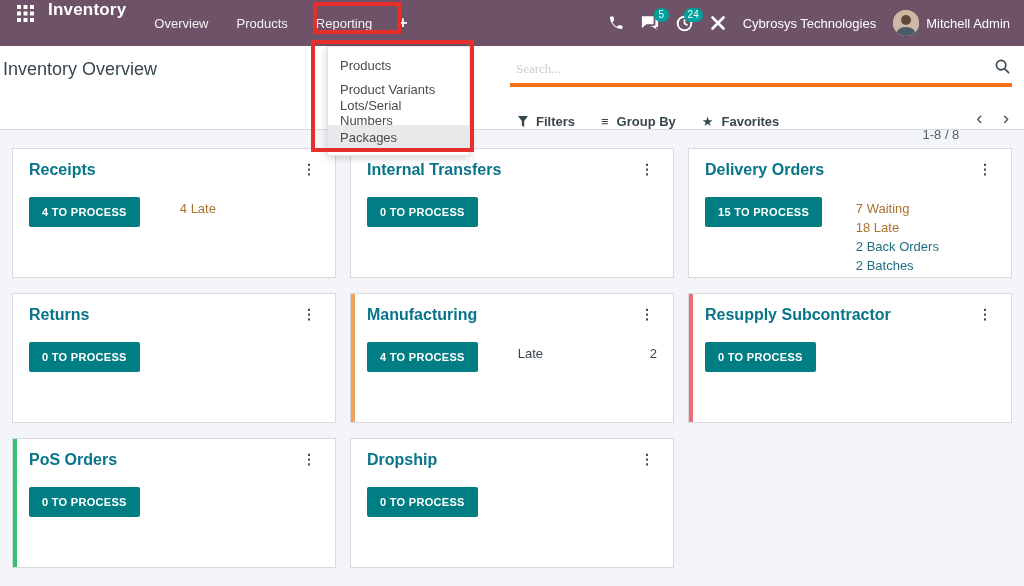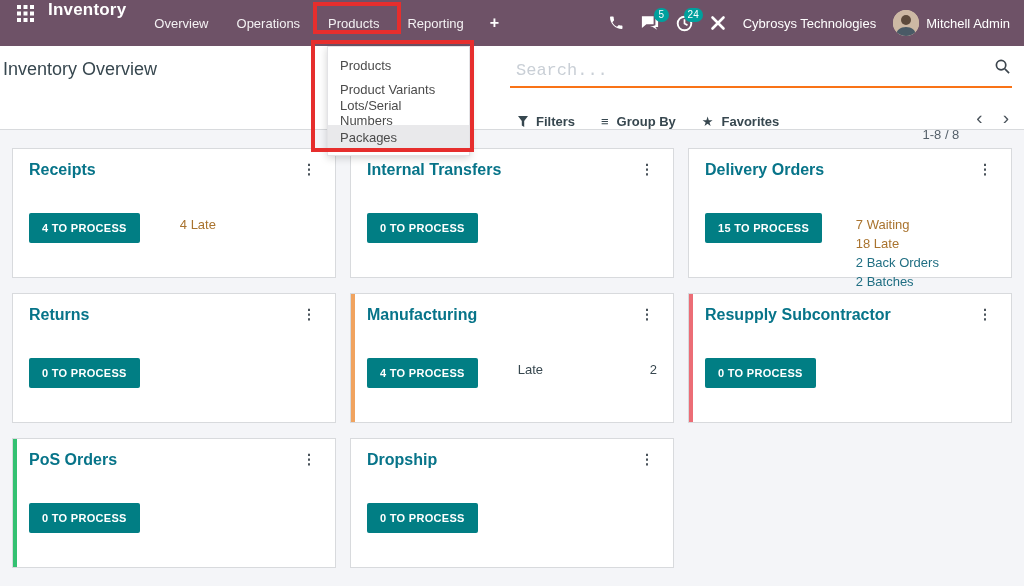--- a/index.html
+++ b/index.html
@@ -21,22 +21,22 @@
     font-size:10px; line-height:10px; padding:2px 4px; border-radius:8px; min-width:15px; text-align:center; }
   .company { font-size:13px; color:#fff; cursor:pointer; }
   .user-block { display:flex; align-items:center; gap:7px; cursor:pointer; }
   .avatar { width:26px; height:26px; border-radius:50%; overflow:hidden; background:#d8c4b2; }
   .user-name { font-size:13px; color:#fff; }
 
   
   .control-panel { position:relative; height:84px; background:#fff; border-bottom:1px solid var(--card-border,#D8DADD); }
   .page-title { position:absolute; left:3px; top:13px; font-size:18px; color:var(--text,#37474F); }
   .search-box { position:absolute; right:12px; top:10px; width:502px; }
-  .search-input { width:100%; border:none; border-bottom:2px solid #f97316; outline:none;
-    font-size:17px; padding:5px 26px 6px 6px; color:#37474F; background:transparent; font-family:Liberation Mono, monospace; }
+  .search-input { width:100%; border:none; border-bottom:4px solid #f97316; outline:none;
+    font-size:13px; padding:5px 26px 6px 6px; color:#37474F; background:transparent; font-family:Liberation Serif, serif; }
   .search-input::placeholder { color:#C9CFD6; }
   .search-icon { position:absolute; right:2px; top:3px; cursor:pointer; }
   .cp-buttons { position:absolute; left:518px; top:48px; display:flex; align-items:center; gap:26px; }
   .cp-btn { font-size:13px; font-weight:600; color:var(--text,#37474F); display:flex; align-items:center; gap:8px; cursor:pointer;margin-top:20px; }
   .cp-btn .glyph { font-weight:400; font-size:13px; }
   .pager { position:absolute; right:12px; top:48px; display:flex; align-items:center; gap:14px; }
   .pager-value { font-size:13px; color:#55606a;margin-top:33px; }
   .pager-arrow { font-size:19px; line-height:16px; color:#49525a; cursor:pointer; padding:0 3px; }
 
   
@@ -52,21 +52,21 @@
 
   
   .cards-grid { padding:18px 12px 0 12px; display:grid; grid-template-columns:repeat(3,1fr);
     column-gap:14px; row-gap:15px; }
   .card { position:relative; background:#fff; border:1px solid var(--card-border,#D8DADD);
     height:130px; padding:12px 16px; cursor:pointer; }
   .stripe { display:none; position:absolute; left:0; top:0; bottom:0; width:4px; }
   .card-head { display:flex; align-items:flex-start;gap:28px; }
   .card-title { font-size:16px; font-weight:600; color:var(--title-teal,#077489); }
   .kebab { margin-left:auto; font-size:14px; font-weight:bold; color:#49525a; padding:0 3px; cursor:pointer; }
-  .card-body { display:flex; margin-top:34px; }
+  .card-body { display:flex; margin-top:18px; }
   .btn-zone { width:52%; }
   .process-btn { background:var(--accent,#017E84); color:#fff; border:none; border-radius:2px;
     font-size:11px; font-weight:bold; letter-spacing:.3px; padding:9px 13px; cursor:pointer; font-family:inherit; }
   .stats { flex:1; display:flex; flex-direction:column; font-size:13px; line-height:19px; padding-top:2px; }
   .stat { text-decoration:none; cursor:pointer; }
   .stat.spread { display:flex; }
   .stat.spread .stat-value { margin-left:auto; }
 </style>
 </head>
 <body>
@@ -83,21 +83,20 @@
           <rect x="13" y="6.5" width="4" height="4"></rect>
         <rect x="0" y="13" width="4" height="4"></rect>
           <rect x="6.5" y="13" width="4" height="4"></rect>
           <rect x="13" y="13" width="4" height="4"></rect>
       </g>
     </svg>
   </span>
   <span class="app-name">Inventory</span>
   <div class="nav-menu" id="nav-menu">
       <div class="nav-item">Overview</div>
-      <div class="nav-item">Operations</div>
       <div class="nav-item">Products</div>
       <div class="nav-item">Reporting</div>
     </div>
   <span class="nav-plus">+</span>
 
   <div class="systray">
     <span class="tray-icon">
       <svg width="16" height="16" viewBox="0 0 24 24">
         <path fill="#ffffff" d="M6.6 10.8c1.5 3 3.9 5.4 6.9 6.9l2.3-2.3c.3-.3.7-.4 1.1-.2 1.2.4 2.5.6 3.8.6.6 0 1 .4 1 1V20c0 .6-.4 1-1 1C11.3 21 3 12.7 3 3.3c0-.6.4-1 1-1h3.5c.6 0 1 .4 1 1 0 1.3.2 2.6.6 3.8.1.4 0 .8-.2 1.1L6.6 10.8z"></path>
       </svg>

